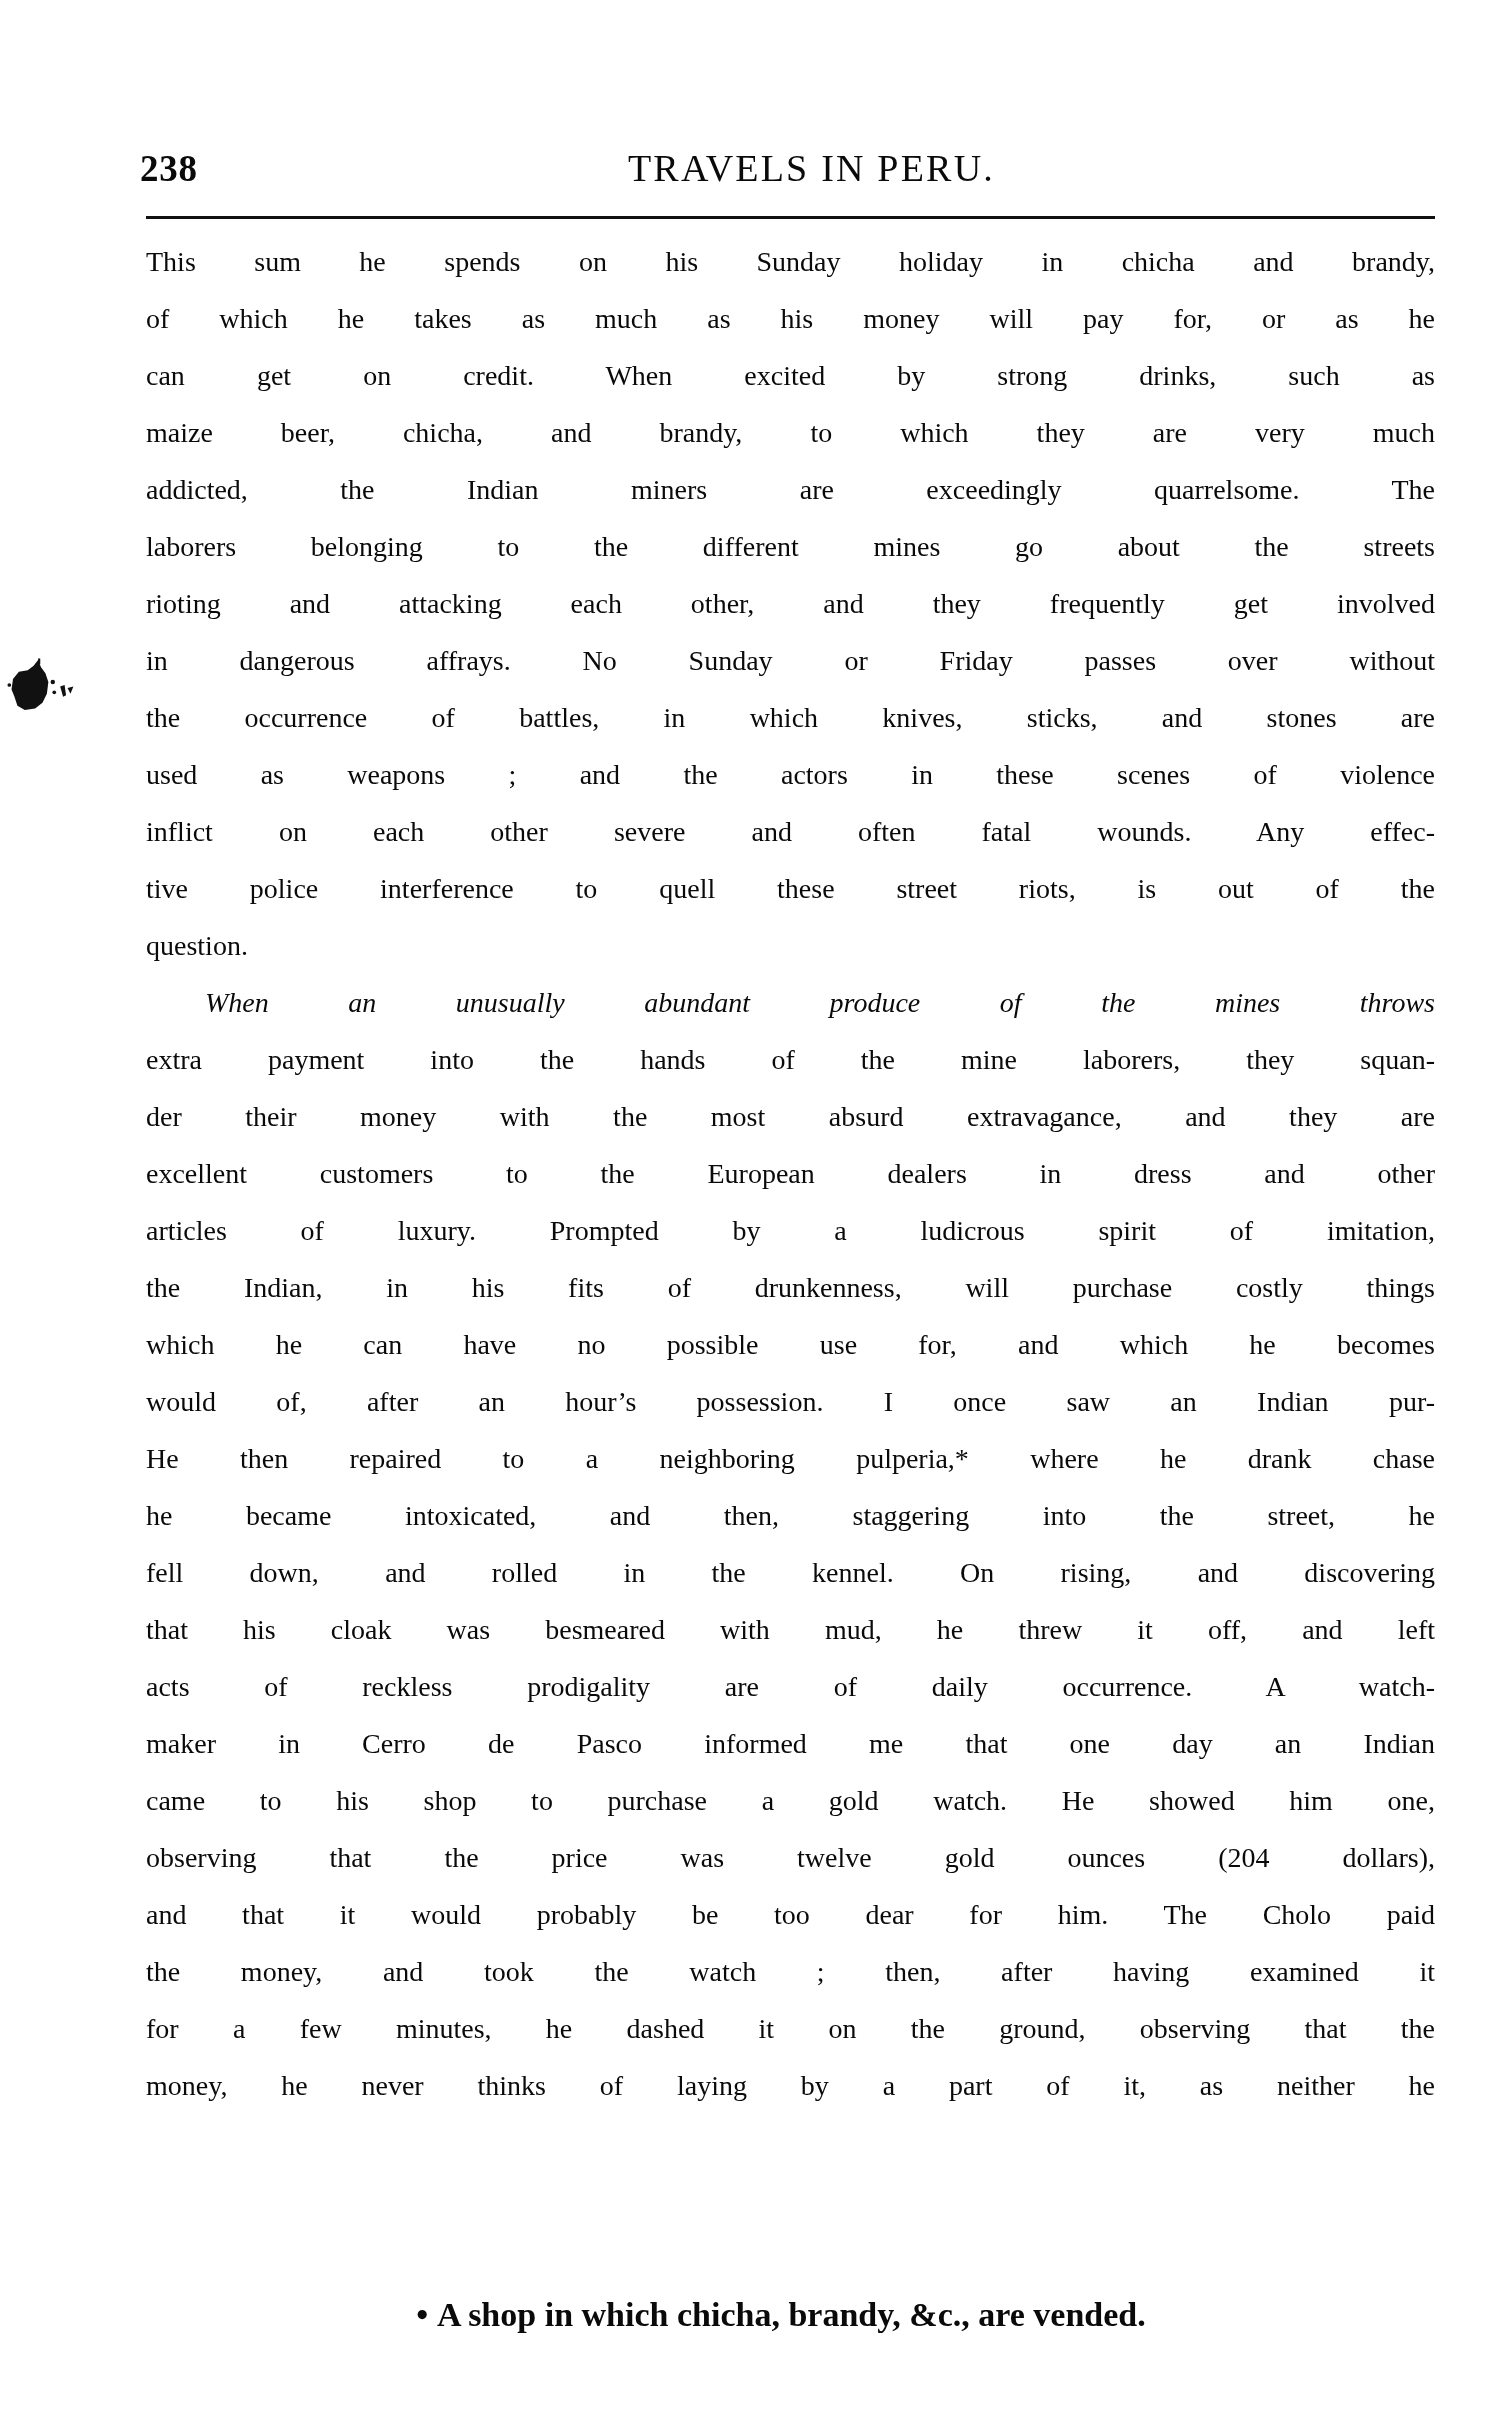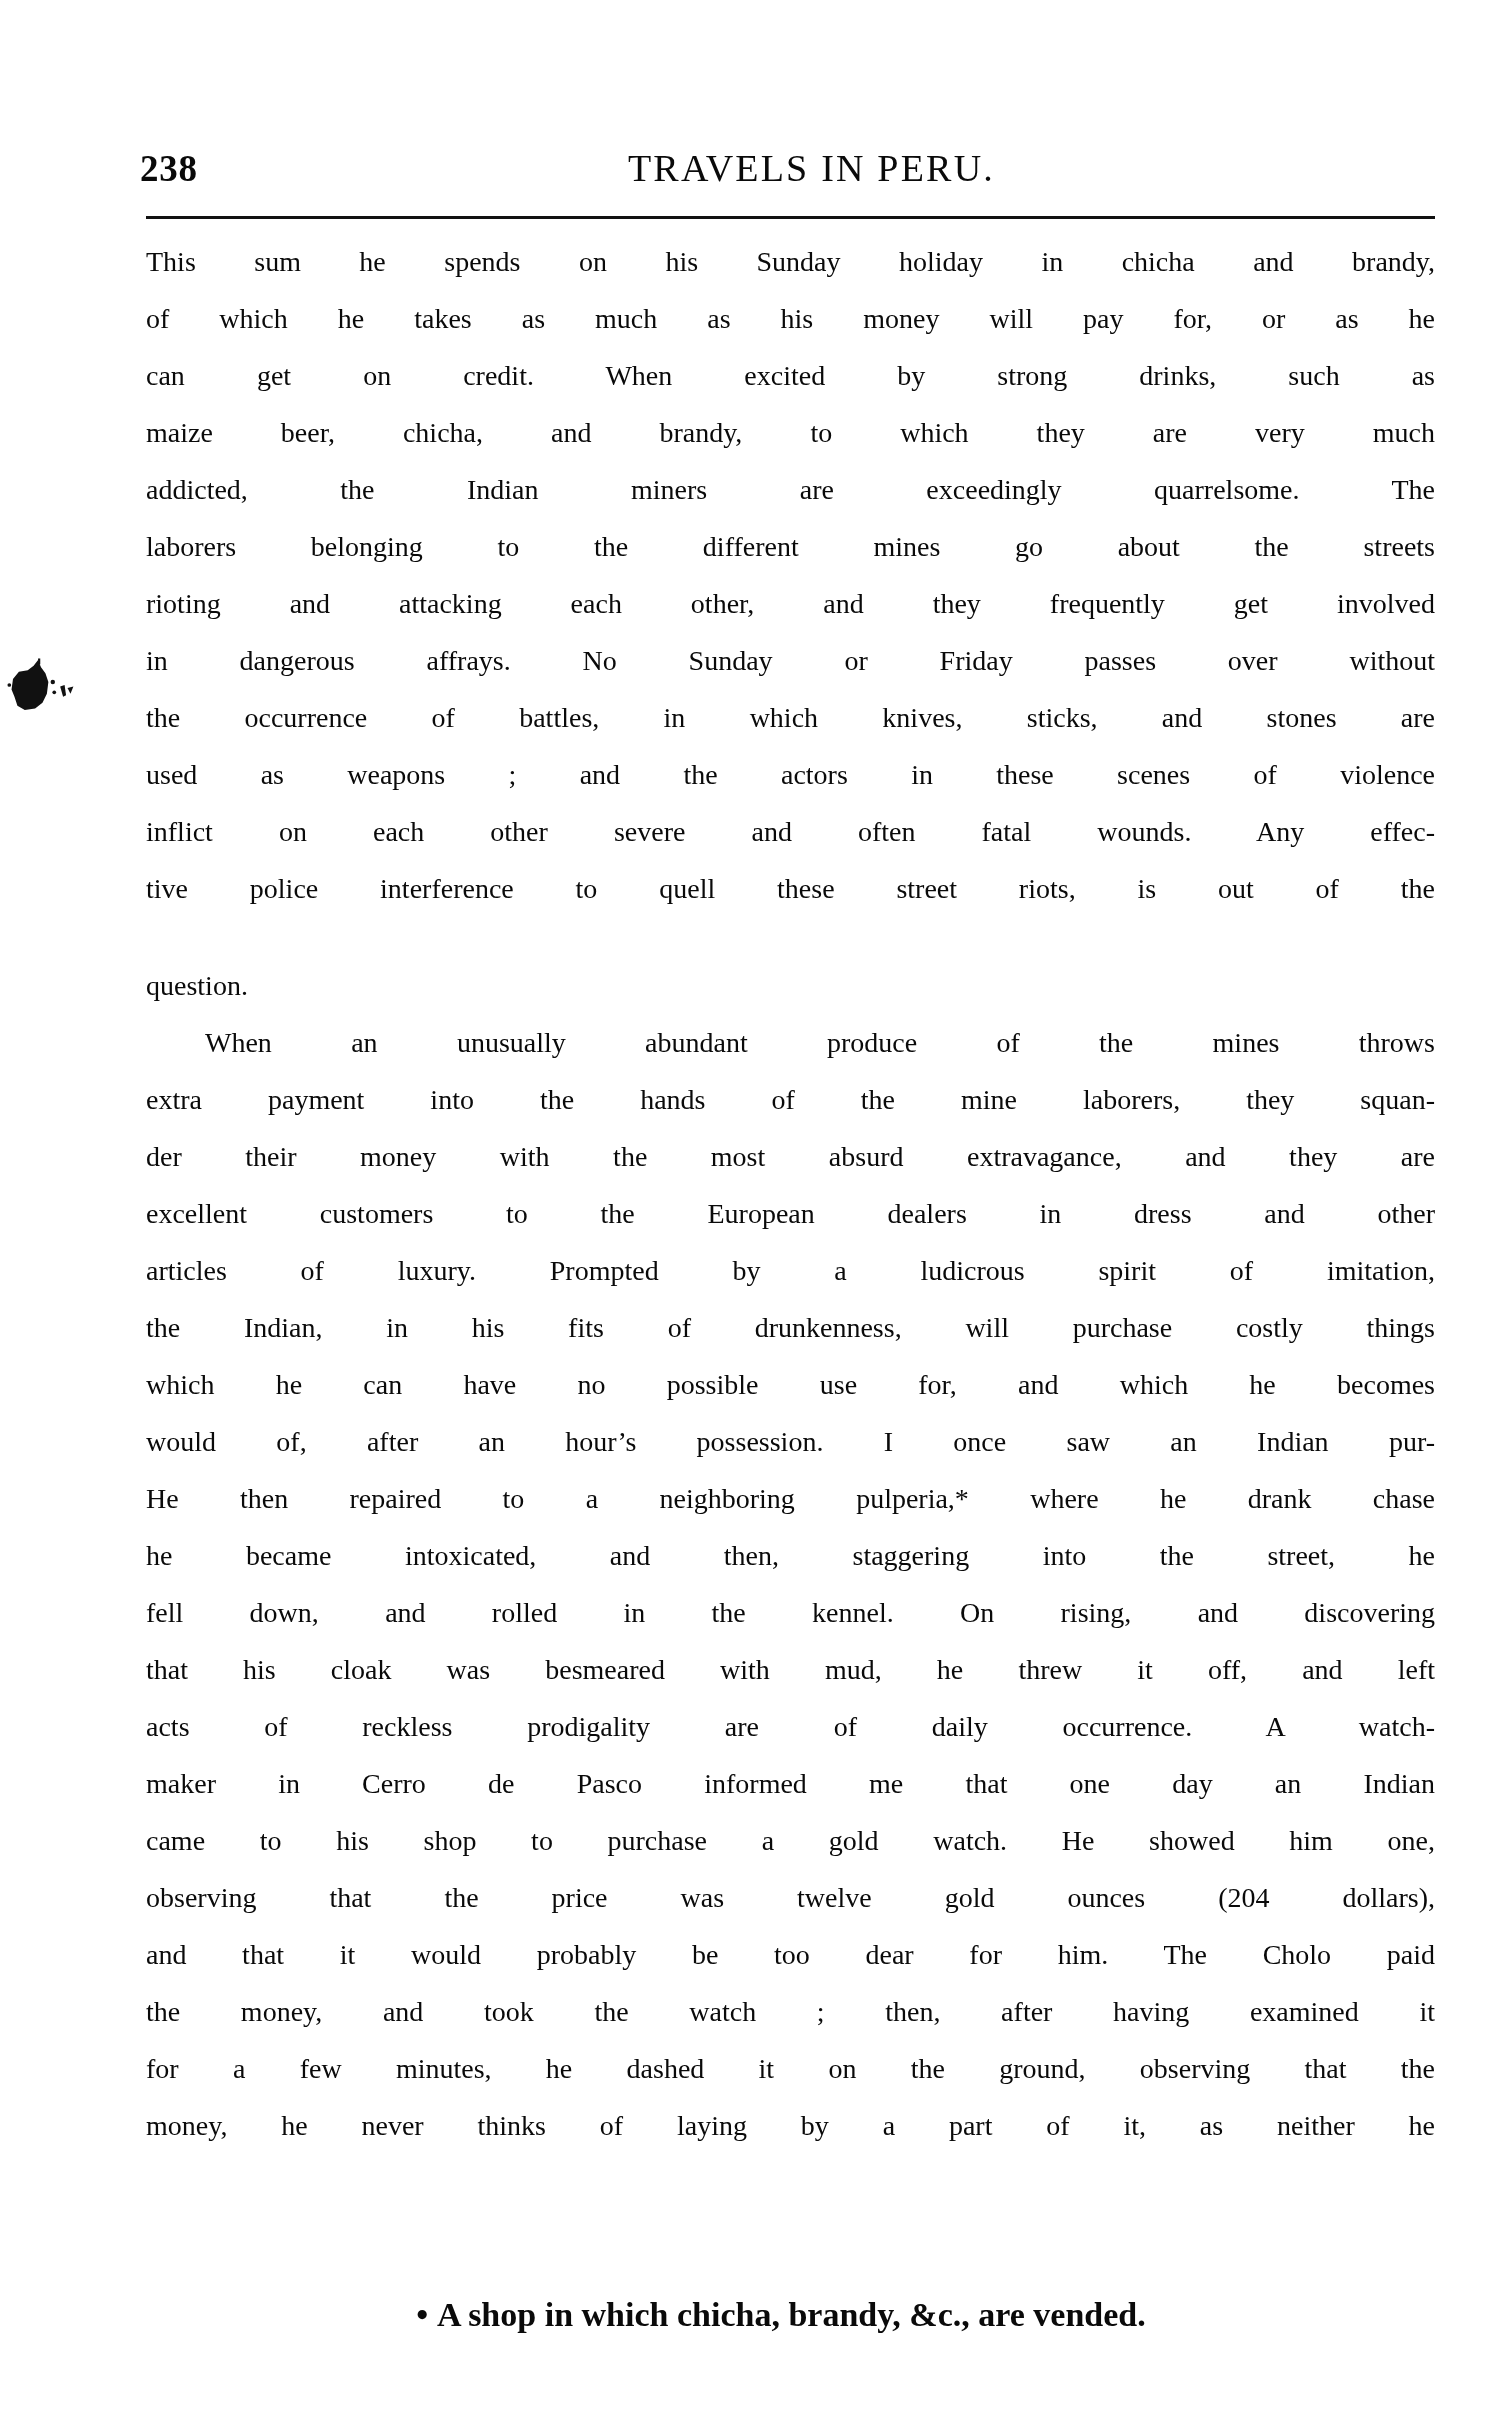--- a/index.html
+++ b/index.html
@@ -20,22 +20,22 @@
   }
   .body-text {
     position: absolute; left: 146px; top: 233px; width: 1289px;
     font-family: "Liberation Serif", "DejaVu Serif", serif;
     font-size: 28px; line-height: 57px;
   }
   .line {
     display: block; height: 57px; white-space: nowrap;
     text-align: justify; text-align-last: justify;
   }
-  .line.last { text-align-last: left; margin-top: 40px; }
-  .line.indent { padding-left: 59px; }
+  .line.last { text-align-last: left; }
+  .line.indent { padding-left: 59px; font-style: italic; }
   .footnote {
     position: absolute; left: 335px; top: 2293px; width: 892px;
     font-family: "Liberation Serif", "DejaVu Serif", serif;
     font-size: 34px; line-height: 44px; font-weight: bold;
     white-space: nowrap;
     text-align: center;
   }
   .footnote-mark { margin-right: 8.8px; }
   .ink-blot {
     position: absolute; left: 7.4px; top: 657px; width: 68px; height: 56px;

